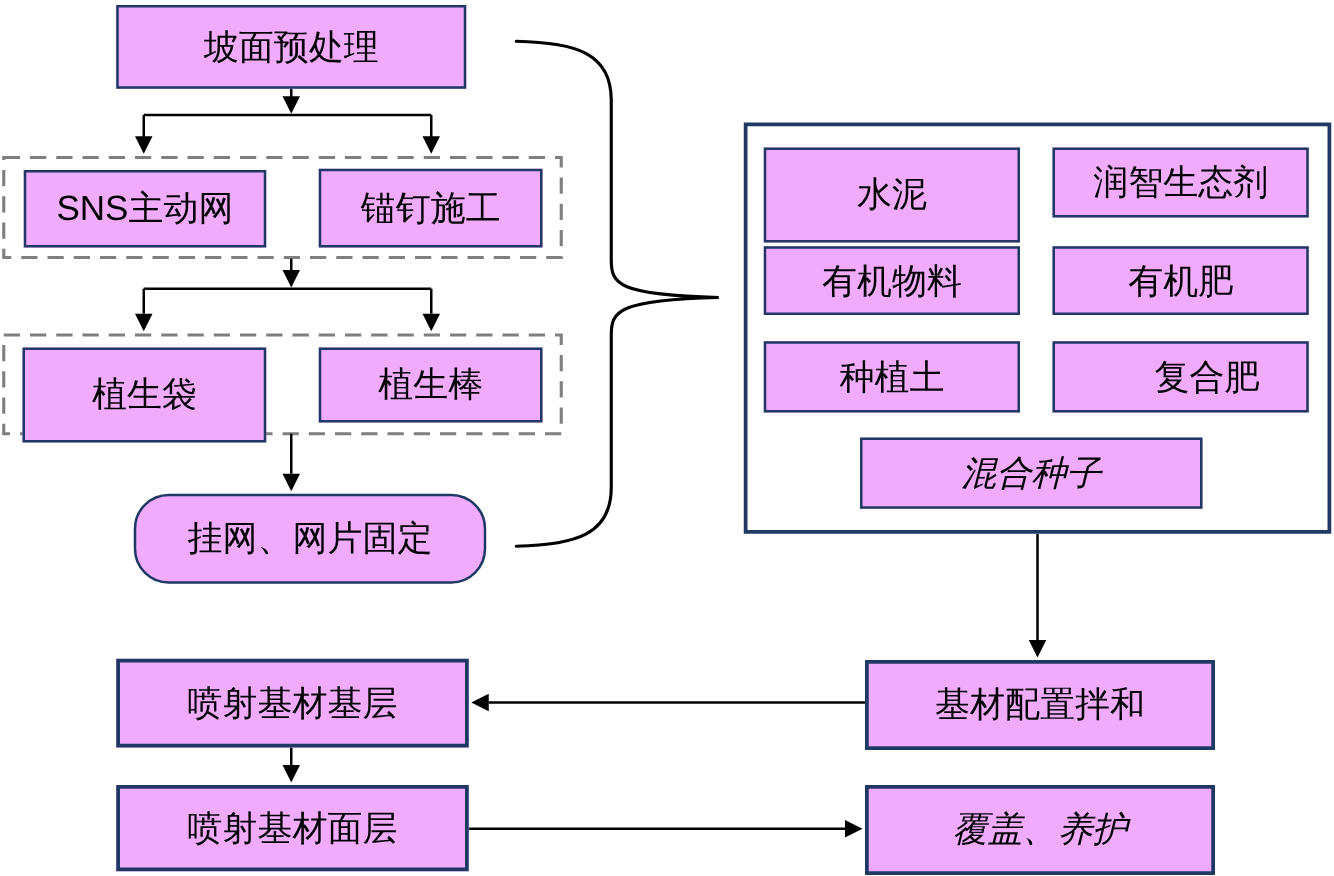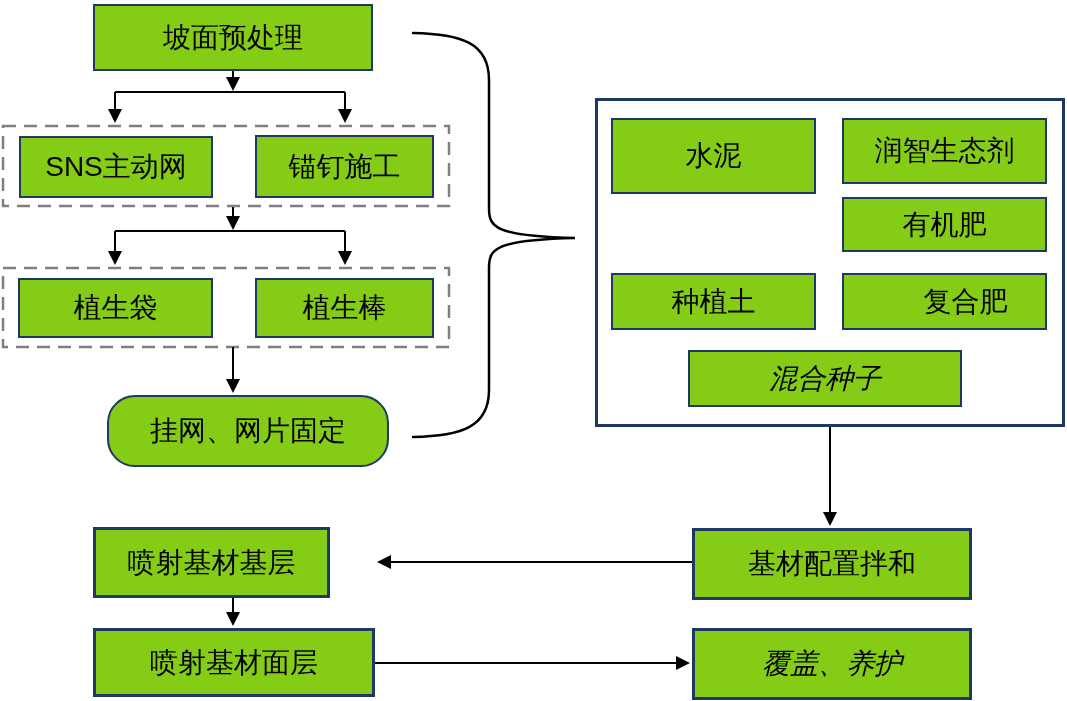--- a/index.html
+++ b/index.html
@@ -12,54 +12,54 @@
     overflow: hidden;
   }
   .overlay {
     position: absolute;
     left: 0; top: 0;
     width: 1067px; height: 701px;
   }
   .node {
     position: absolute;
     box-sizing: border-box;
-    background: #84cc16;
+    background: #f0abfc;
     border: 2px solid #1f3864;
     display: flex;
     align-items: center;
     justify-content: center;
     font-size: 28px;
     color: #000000;
     white-space: nowrap;
     line-height: 1;
   }
   .node.thick { border-width: 3px; }
   .materials-frame {
     position: absolute;
     box-sizing: border-box;
     background: #ffffff;
     border: 3px solid #1f3864;
   }
   
   #n-slope      { left: 93px;  top: 4px;   width: 280px; height: 67px; }
   #n-sns        { left: 19px;  top: 136px; width: 194px; height: 62px; }
   #n-anchor     { left: 255px; top: 135px; width: 179px; height: 63px; }
-  #n-vegbag     { left: 18px;  top: 278px; width: 195px; height: 60px; }
+  #n-vegbag     { left: 18px;  top: 278px; width: 195px; height: 76px; }
   #n-vegstick   { left: 255px; top: 278px; width: 179px; height: 60px; }
   #n-hangnet    { left: 107px;  top: 395px; width: 282px; height: 72px; border-radius: 28px; }
   #n-matframe   { left: 595px; top: 98px;  width: 470px; height: 329px; }
   #n-cement     { left: 611px; top: 118px; width: 205px; height: 76px; }
-  #n-ecoagent   { left: 842px; top: 118px; width: 205px; height: 66px; }
+  #n-ecoagent   { left: 842px; top: 118px; width: 205px; height: 56px; }
   #n-orgmat     { left: 611px; top: 197px; width: 205px; height: 55px; }
   #n-orgfert    { left: 842px; top: 197px; width: 205px; height: 55px; }
   #n-soil       { left: 611px; top: 273px; width: 205px; height: 57px; }
   #n-compfert   { left: 842px; top: 273px; width: 205px; height: 57px; padding-left: 42px; }
   #n-seeds      { left: 688px; top: 350px; width: 274px; height: 57px; font-style: italic; }
   #n-mixing     { left: 692px; top: 528px; width: 280px; height: 72px; }
-  #n-spraybase  { left: 93px;  top: 527px; width: 237px; height: 71px; }
+  #n-spraybase  { left: 93px;  top: 527px; width: 282px; height: 71px; }
   #n-spraysurf  { left: 93px;  top: 628px; width: 282px; height: 69px; }
   #n-cover      { left: 692px; top: 628px; width: 280px; height: 72px; font-style: italic; }
 </style>
 </head>
 <body>
 
 <div class="canvas">
 
   <svg class="overlay" viewBox="0 0 1067 701" aria-hidden="true">
 
@@ -123,20 +123,23 @@
   <div id="n-hangnet" class="node">
     <span>挂网、网片固定</span>
   </div>
 
   <div id="n-cement" class="node">
     <span>水泥</span>
   </div>
   <div id="n-ecoagent" class="node">
     <span>润智生态剂</span>
   </div>
+  <div id="n-orgmat" class="node">
+    <span>有机物料</span>
+  </div>
   <div id="n-orgfert" class="node">
     <span>有机肥</span>
   </div>
   <div id="n-soil" class="node">
     <span>种植土</span>
   </div>
   <div id="n-compfert" class="node">
     <span>复合肥</span>
   </div>
   <div id="n-seeds" class="node">

